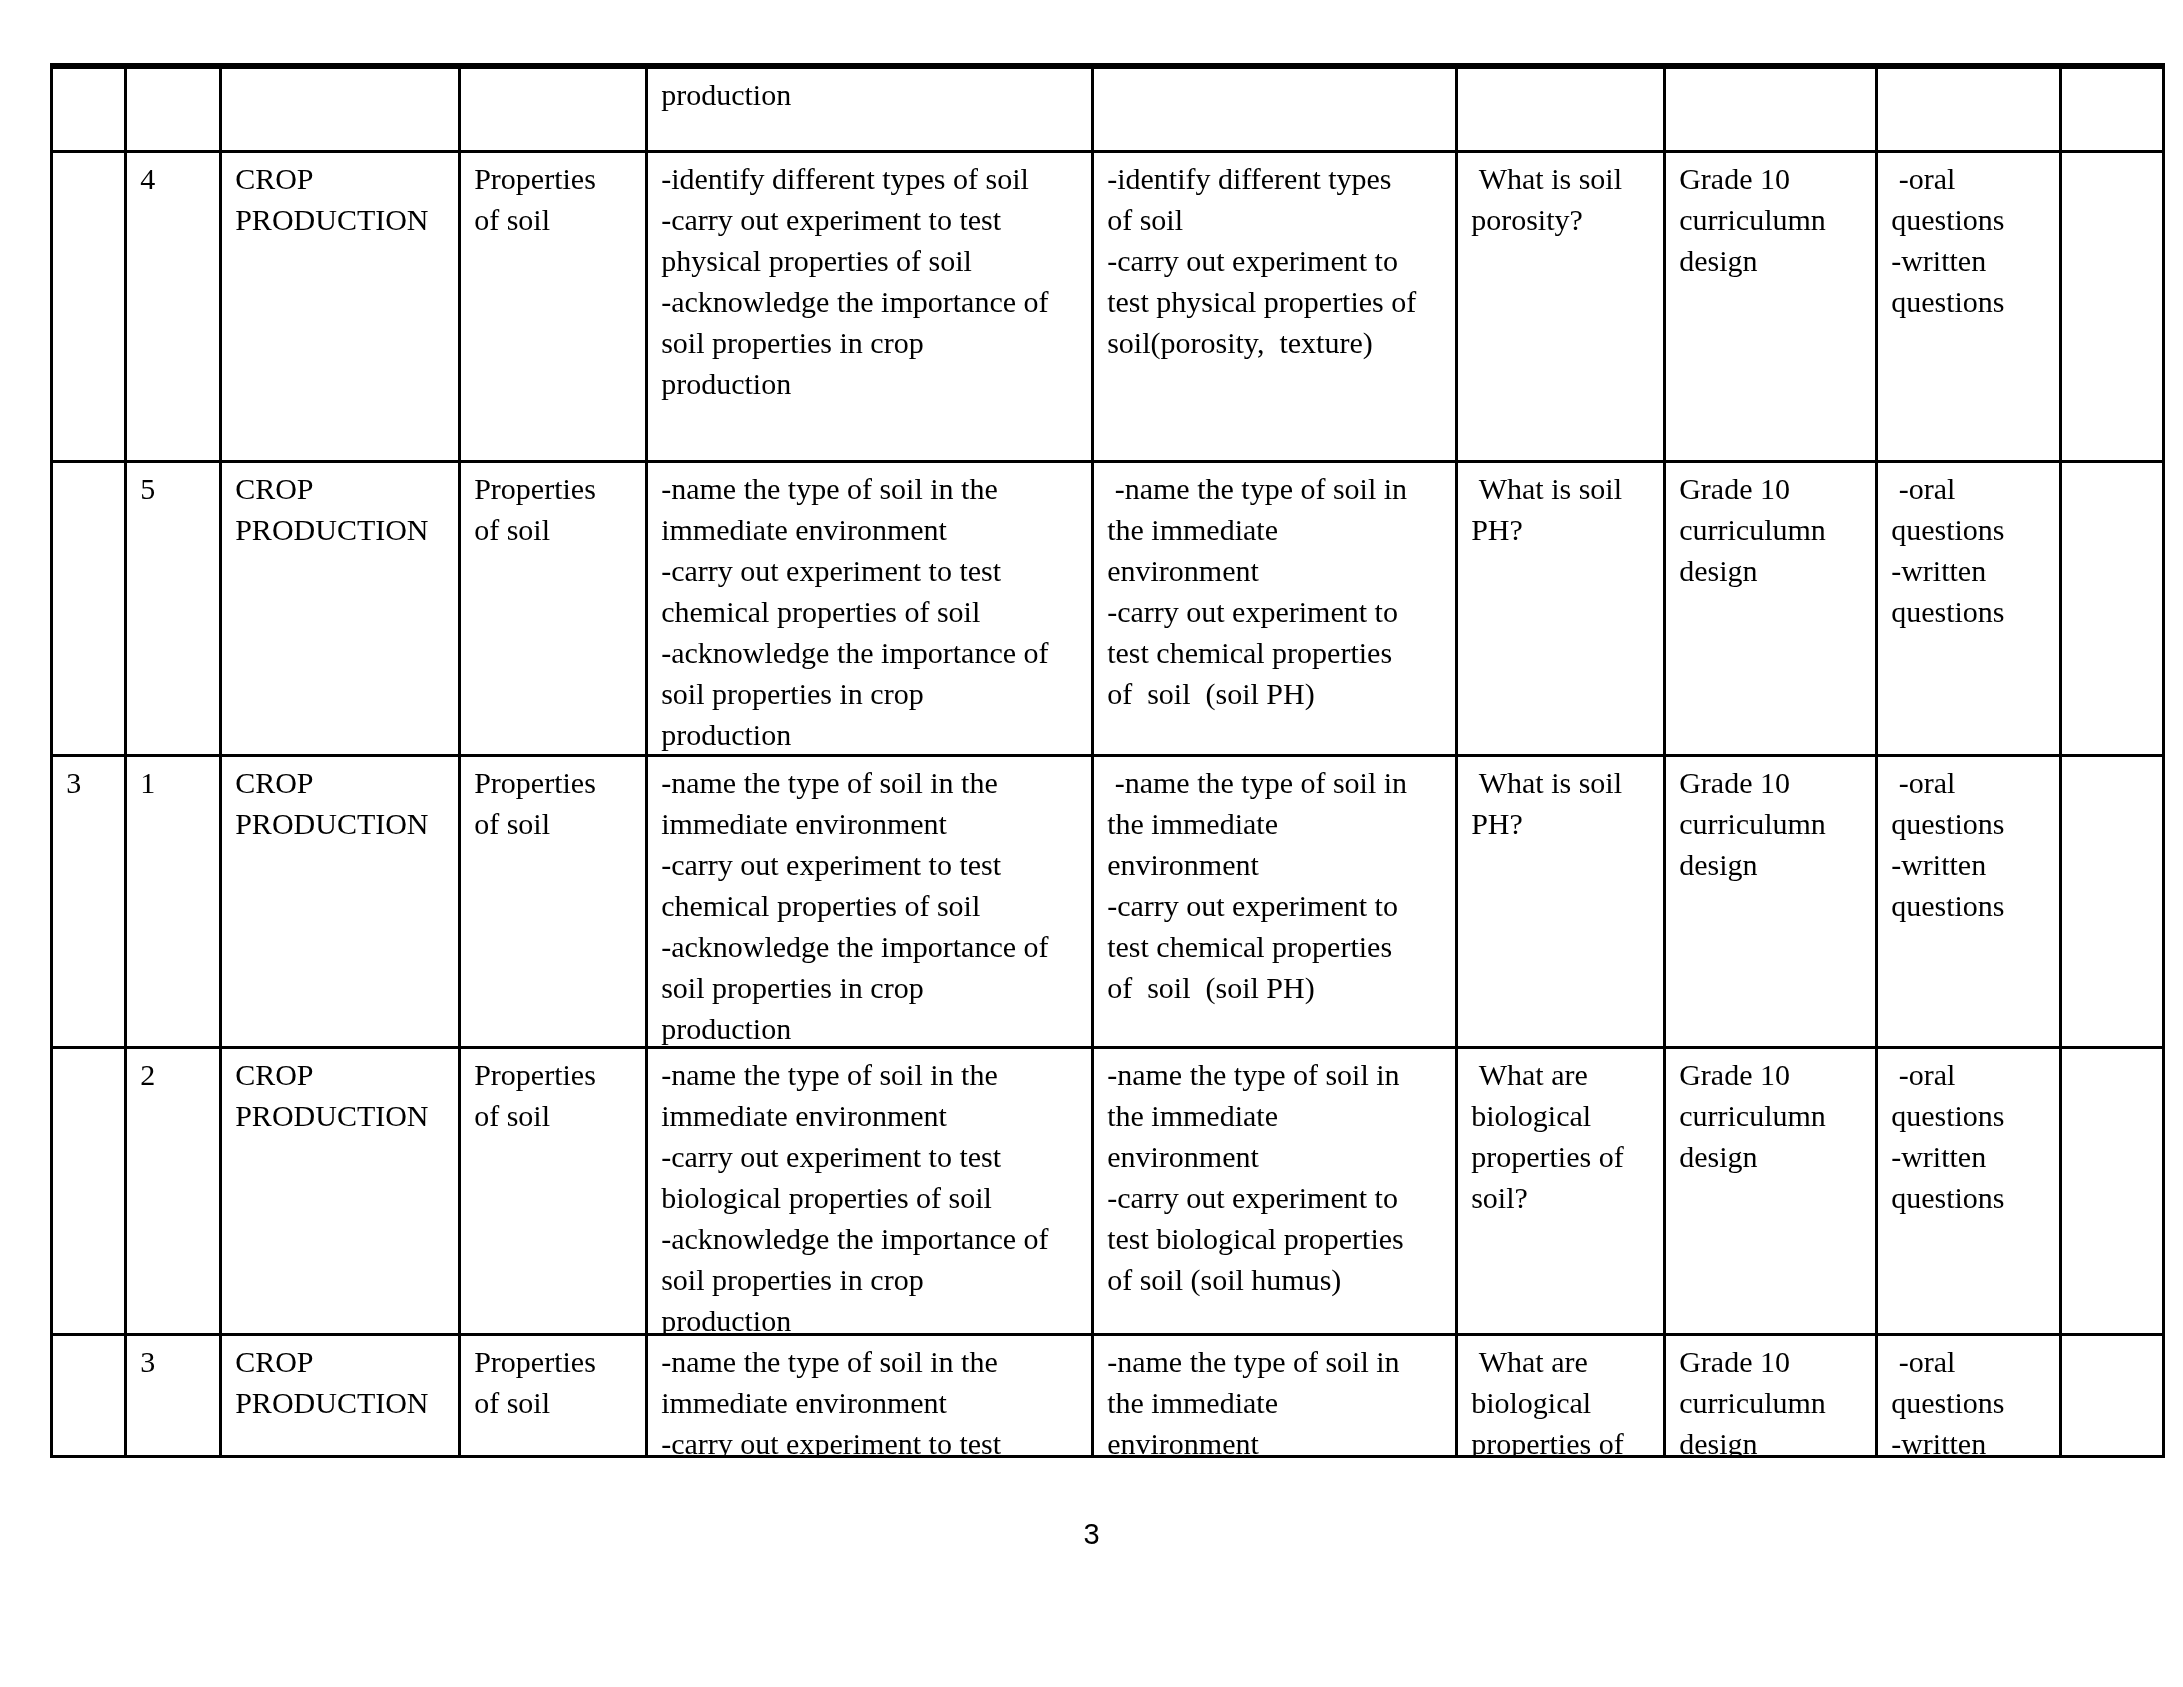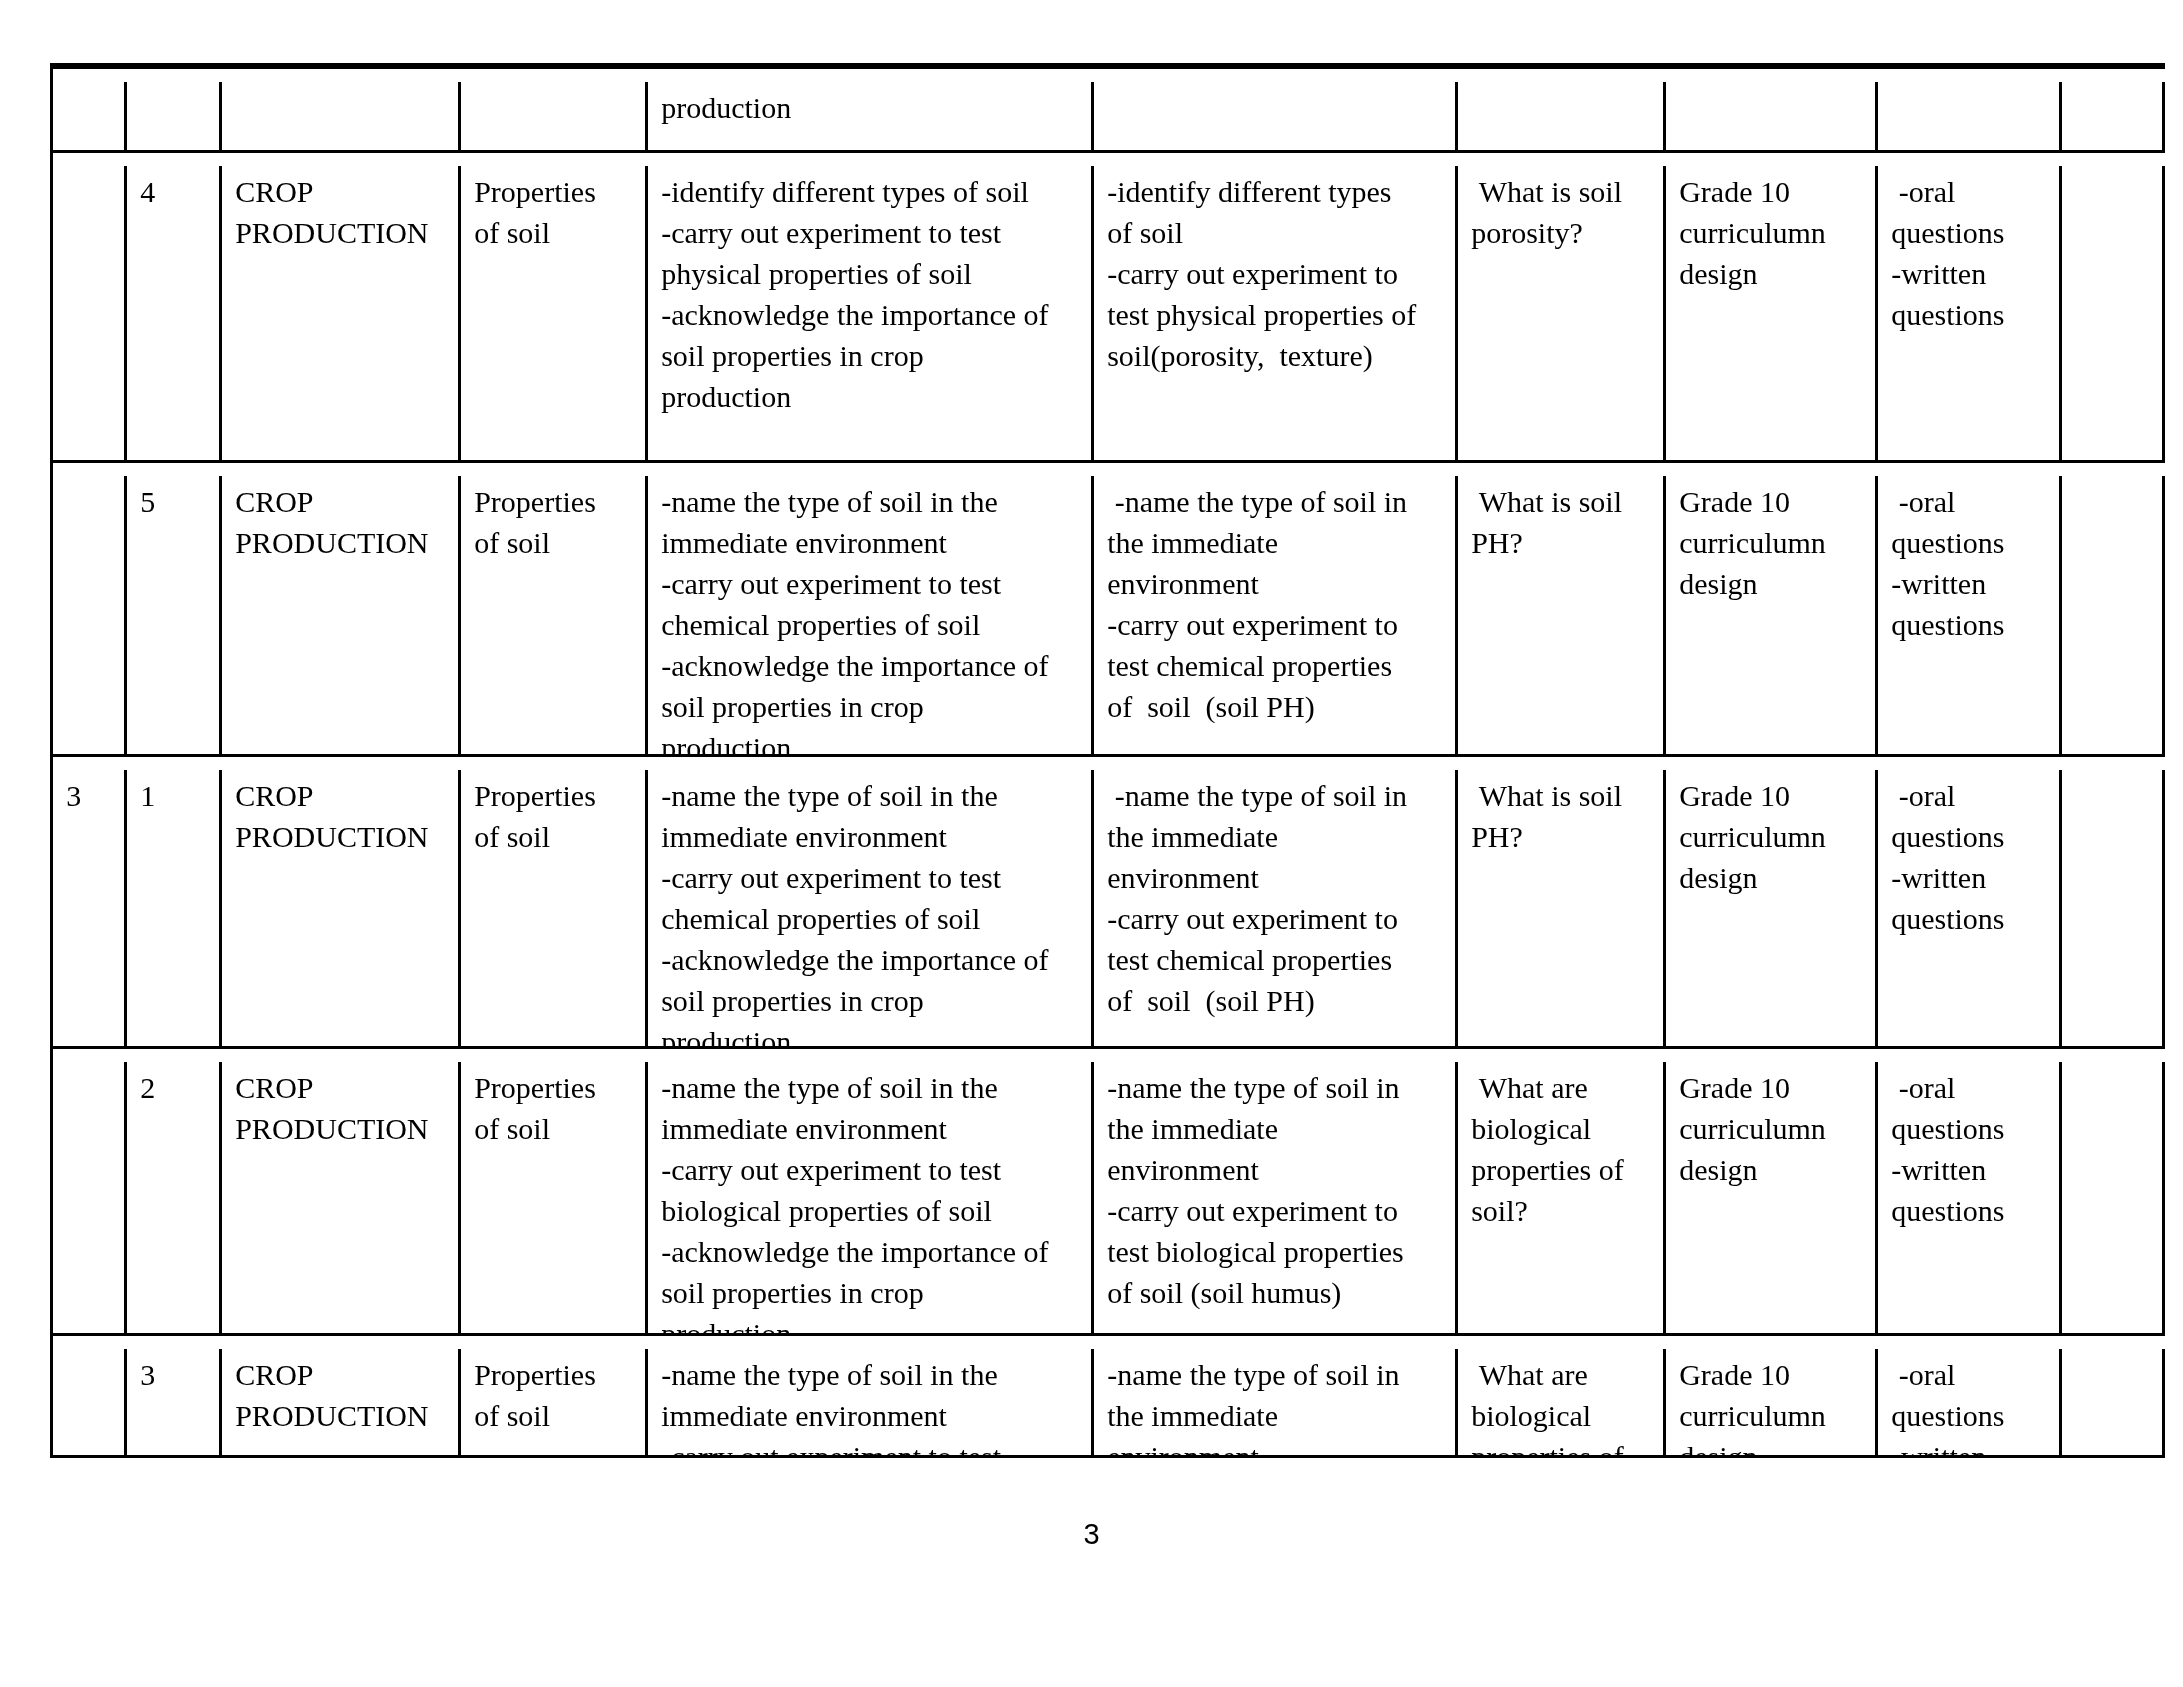--- a/index.html
+++ b/index.html
@@ -27,21 +27,20 @@
     display: grid;
     grid-template-columns: 74px 95px 239px 187px 446px 364px 208px 212px 184px 103px;
     grid-template-rows: 84px 310px 294px 292px 287px 122px;
   }
   .cell {
     box-sizing: border-box;
     border-right: 3.3px solid #000;
     border-bottom: 3.3px solid #000;
     overflow: hidden;
     padding: 5.3px 6.6px 0 13.2px;
-    margin-top: 13px;
   }
   .ctext {
     white-space: pre-wrap;
     font-size: 30px;
     line-height: 41px;
     color: #000000;
   }
   .page-number {
     position: absolute;
     left: 0;

